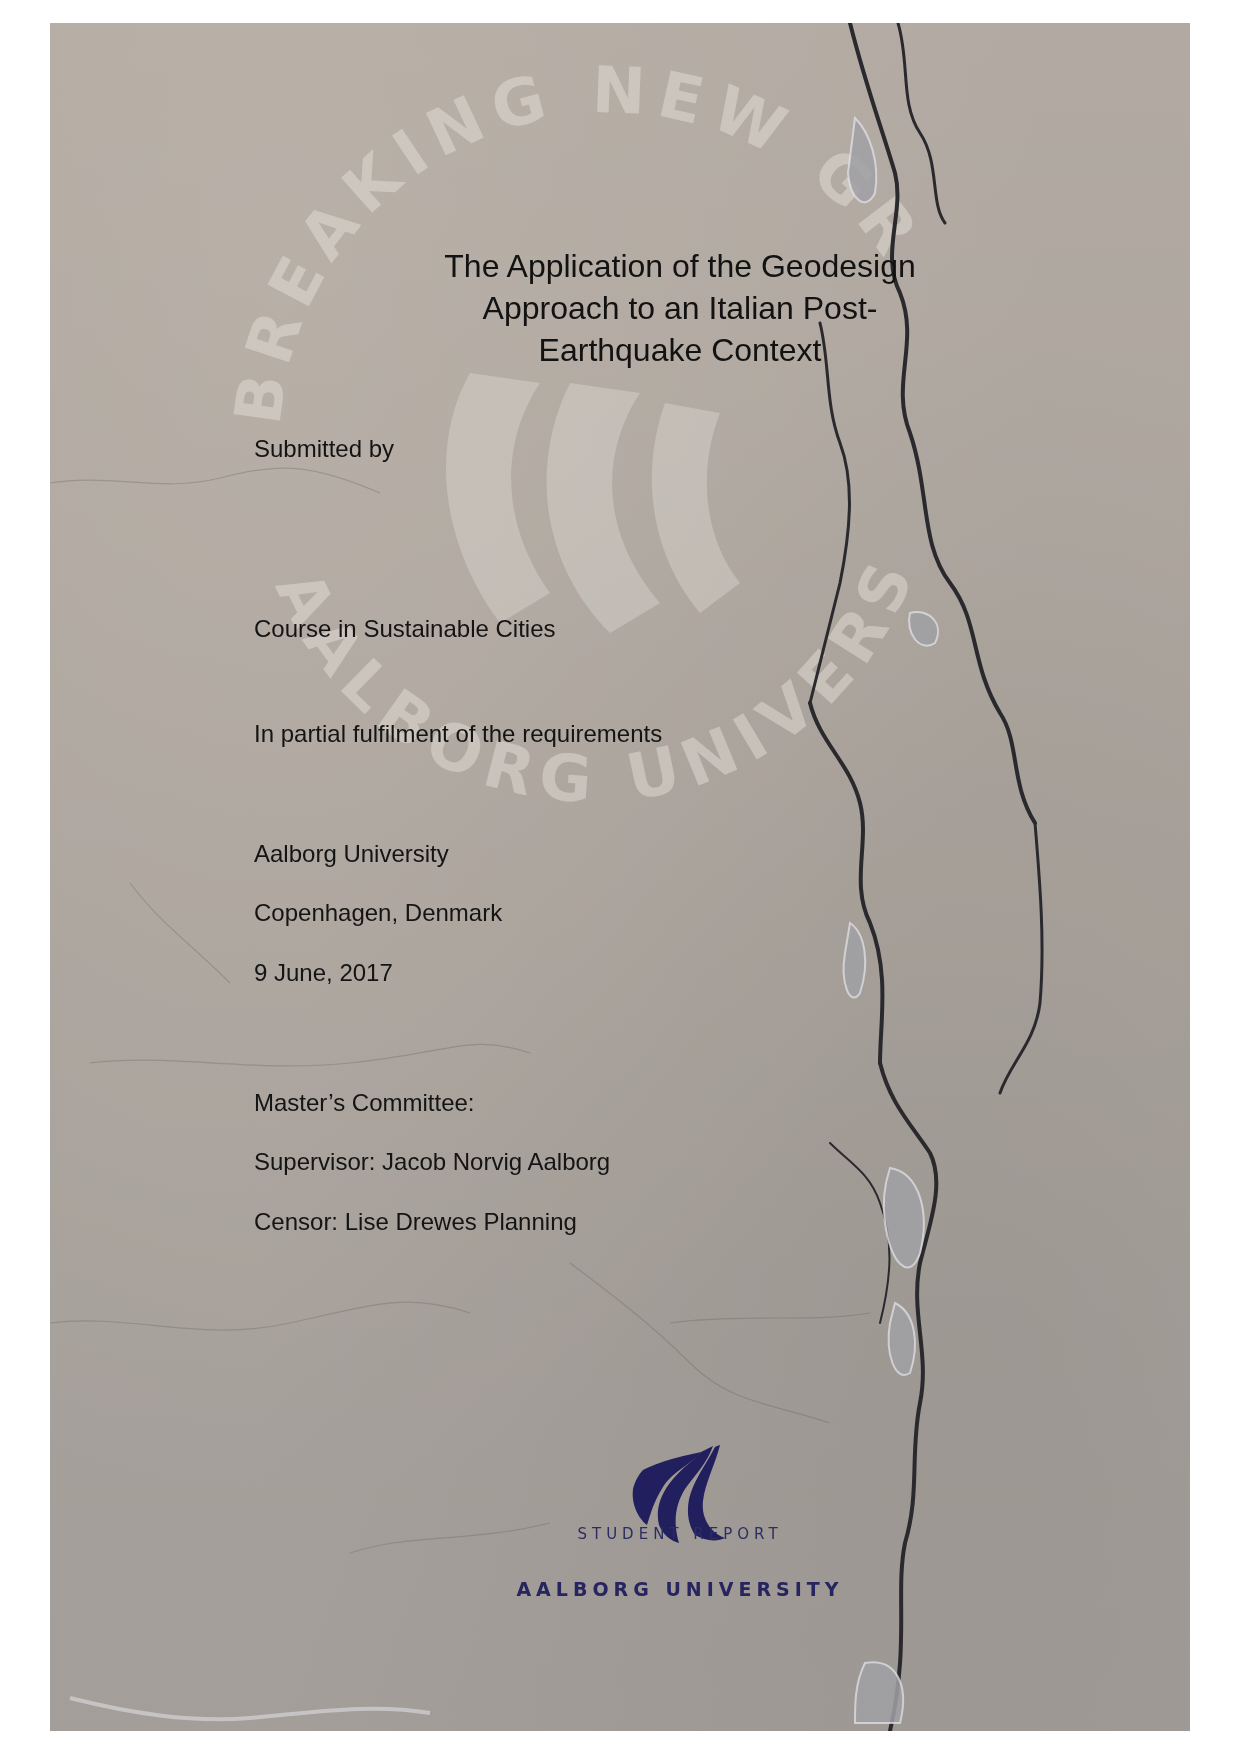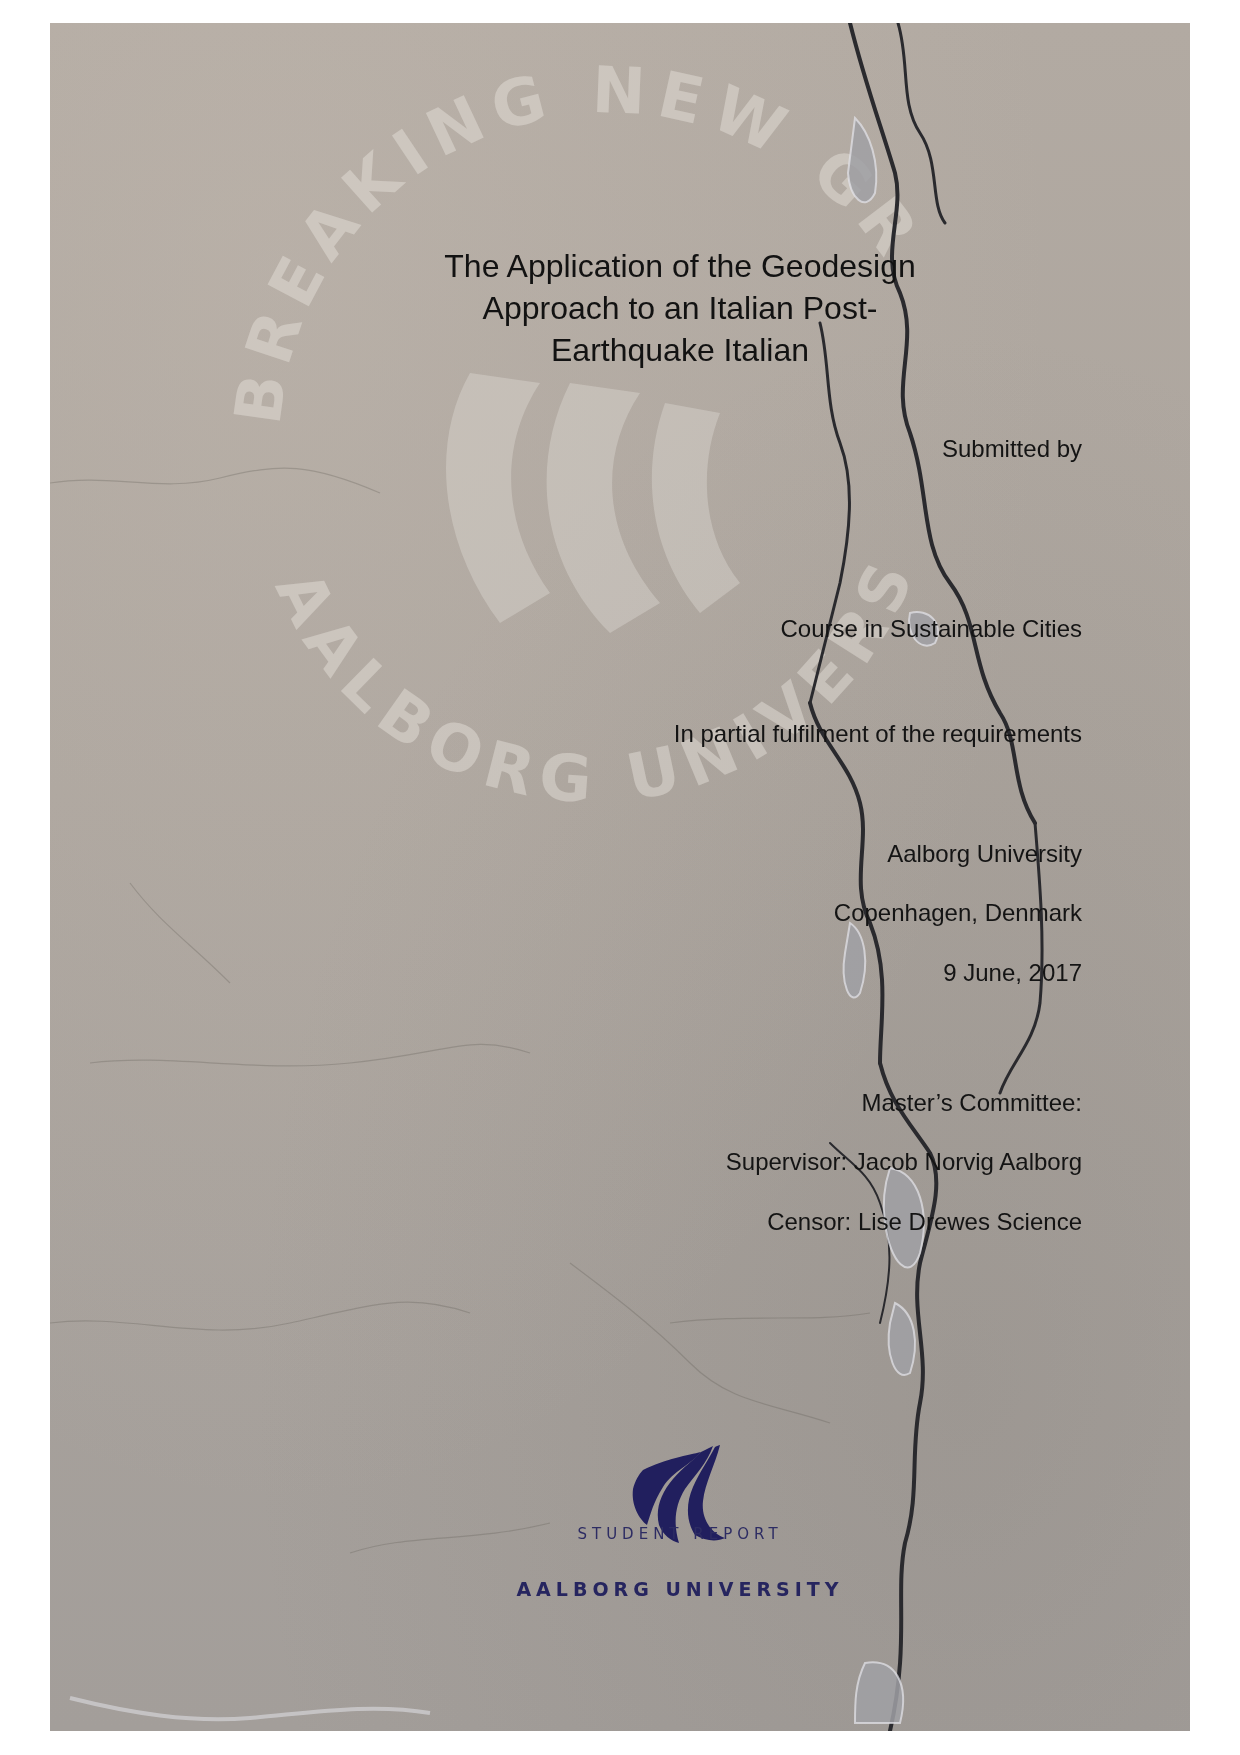--- a/index.html
+++ b/index.html
@@ -20,21 +20,21 @@
   .seal-fill { fill: rgba(230,226,220,0.35); }
   .content {
     position: absolute; left: 0; top: 0; width: 1051px; height: 1708px; color: #111;
   }
   .title {
     position: absolute; left: 310px; width: 640px; top: 222px; text-align: center;
     font-size: 32px; line-height: 42px; color: #121212;
   }
   .title span { display: block; }
   .line {
-    position: absolute; left: 212px; width: 820px; text-align: right;
+    position: absolute; left: 204px; width: 820px; text-align: left;
     font-size: 24px; color: #141414; white-space: nowrap;
   }
   .logo-wrap { position: absolute; left: 527px; top: 1420px; width: 230px; height: 200px; }
   .brand-name {
     position: absolute; left: 400px; width: 460px; top: 1555px; text-align: center;
     font-family: "DejaVu Sans", sans-serif; font-weight: bold; font-size: 19px; letter-spacing: 5px; color: #26255f;
   }
   .brand-sub {
     position: absolute; left: 400px; width: 460px; top: 1502px; text-align: center;
     font-family: "DejaVu Sans", sans-serif; font-size: 15px; letter-spacing: 5px; color: #2d2c63;
@@ -89,34 +89,34 @@
       <path d="M840 1145 C870 1150 880 1190 870 1230 C860 1260 840 1240 835 1200 C832 1180 835 1160 840 1145 Z"></path>
       <path d="M845 1280 C865 1290 870 1320 860 1350 C845 1360 835 1330 840 1300 Z"></path>
       <path d="M815 1640 C845 1635 860 1660 850 1700 L805 1700 C805 1680 805 1660 815 1640 Z"></path>
     </g>
   </svg>
 
   <div class="content">
     <div class="title">
       <span>The Application of the Geodesign</span>
       <span>Approach to an Italian Post-</span>
-      <span>Earthquake Italian</span>
+      <span>Earthquake Context</span>
     </div>
 
     <div class="line" style="top:412px">Submitted by</div>
     <div class="line" style="top:592px">Course in Sustainable Cities</div>
 
     <div class="line" style="top:697px">In partial fulfilment of the requirements</div>
     <div class="line" style="top:817px">Aalborg University</div>
     <div class="line" style="top:876px">Copenhagen, Denmark</div>
     <div class="line" style="top:936px">9 June, 2017</div>
 
     <div class="line" style="top:1066px">Master’s Committee:</div>
     <div class="line" style="top:1125px">Supervisor: Jacob Norvig Aalborg</div>
-    <div class="line" style="top:1185px">Censor: Lise Drewes Science</div>
+    <div class="line" style="top:1185px">Censor: Lise Drewes Planning</div>
 
     <div class="logo-wrap">
       <svg width="230" height="120" viewBox="0 0 230 120">
         <g fill="#211f5e">
           <path d="M66 27 C88 16 112 12 124 9 C116 20 96 28 86 44 C76 60 74 70 70 82 C62 76 54 62 56 46 C58 38 62 31 66 27 Z"></path>
           <path d="M124 9 C130 6 134 4 136 3 C130 20 118 32 108 46 C98 62 96 80 102 100 C94 98 86 92 82 82 C78 66 84 50 96 36 C106 24 118 16 124 9 Z"></path>
           <path d="M138 4 C140 3 142 2 143 2 C138 22 128 40 126 58 C124 76 134 90 148 95 C140 99 128 98 118 92 C110 80 108 62 116 44 C122 30 132 16 138 4 Z"></path>
         </g>
       </svg>
     </div>

